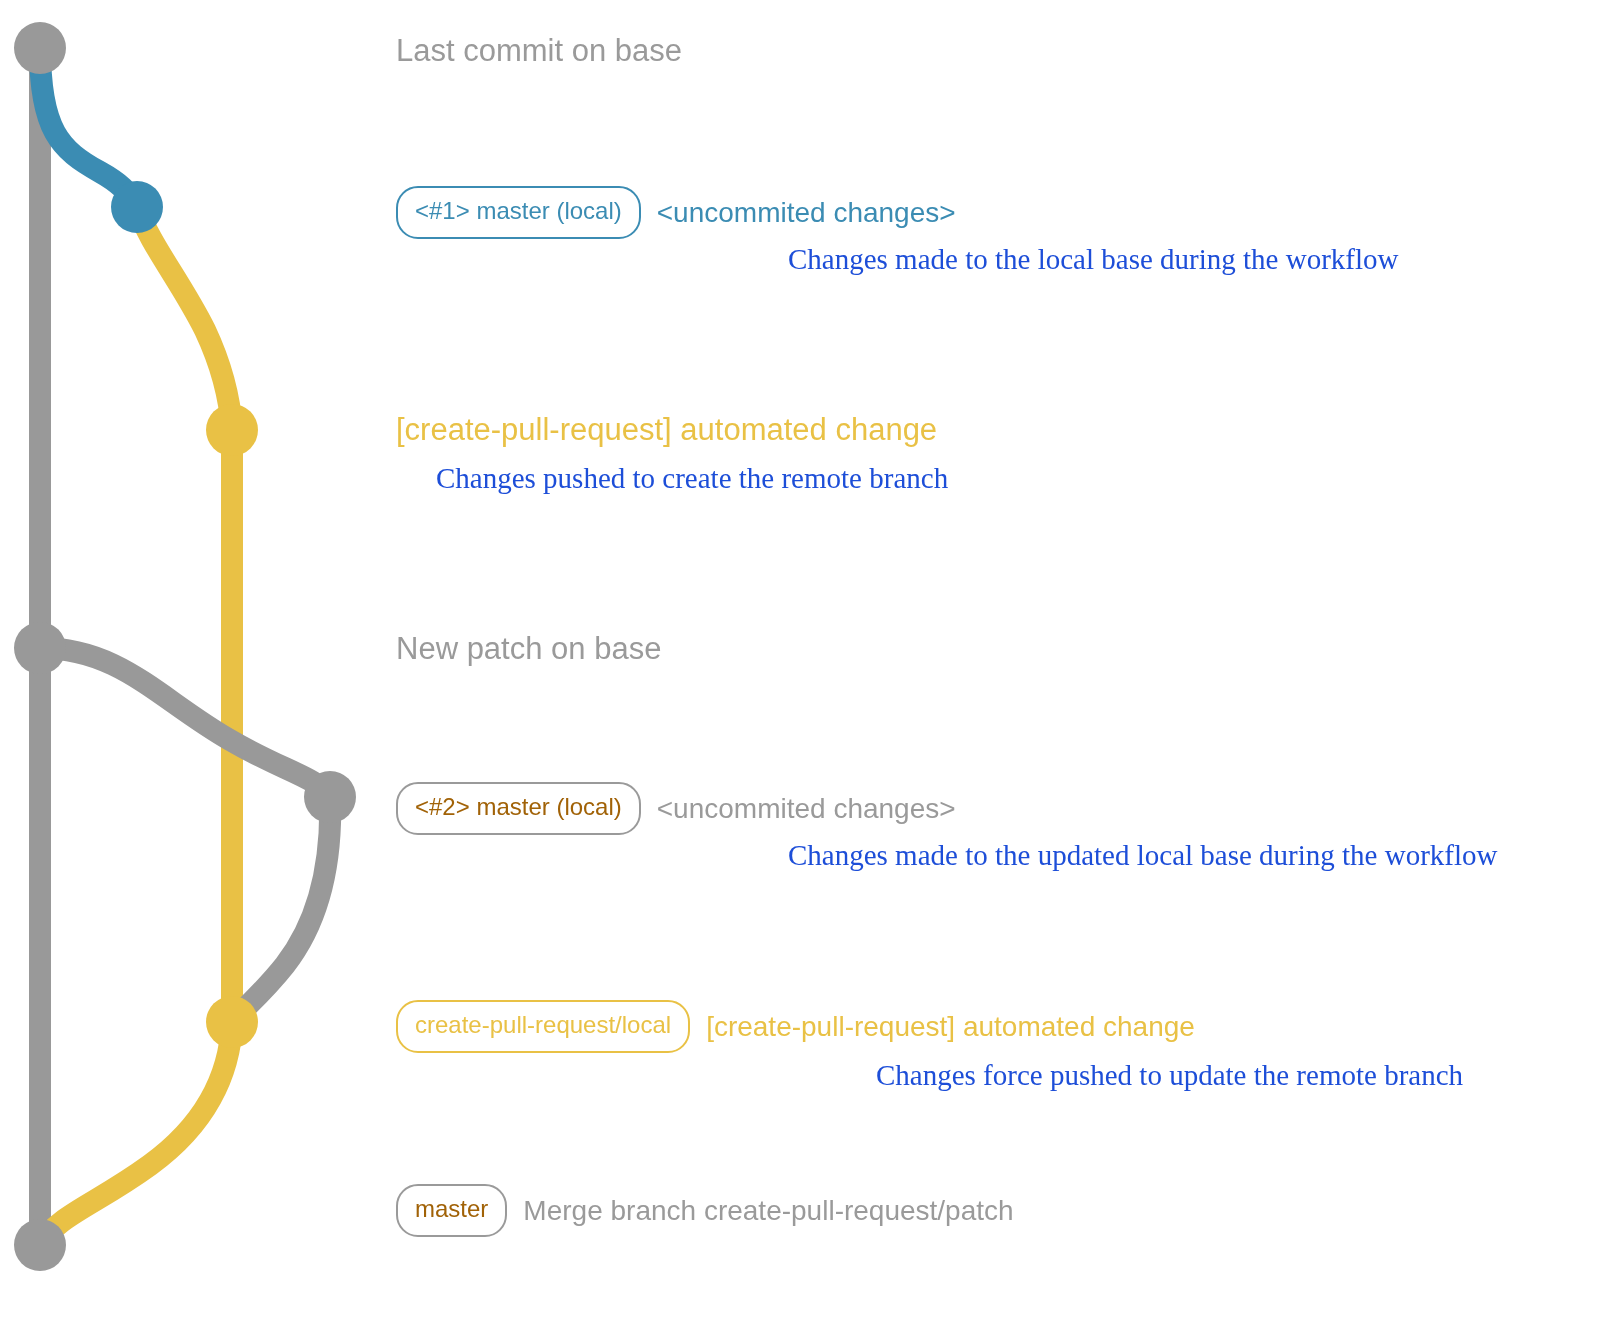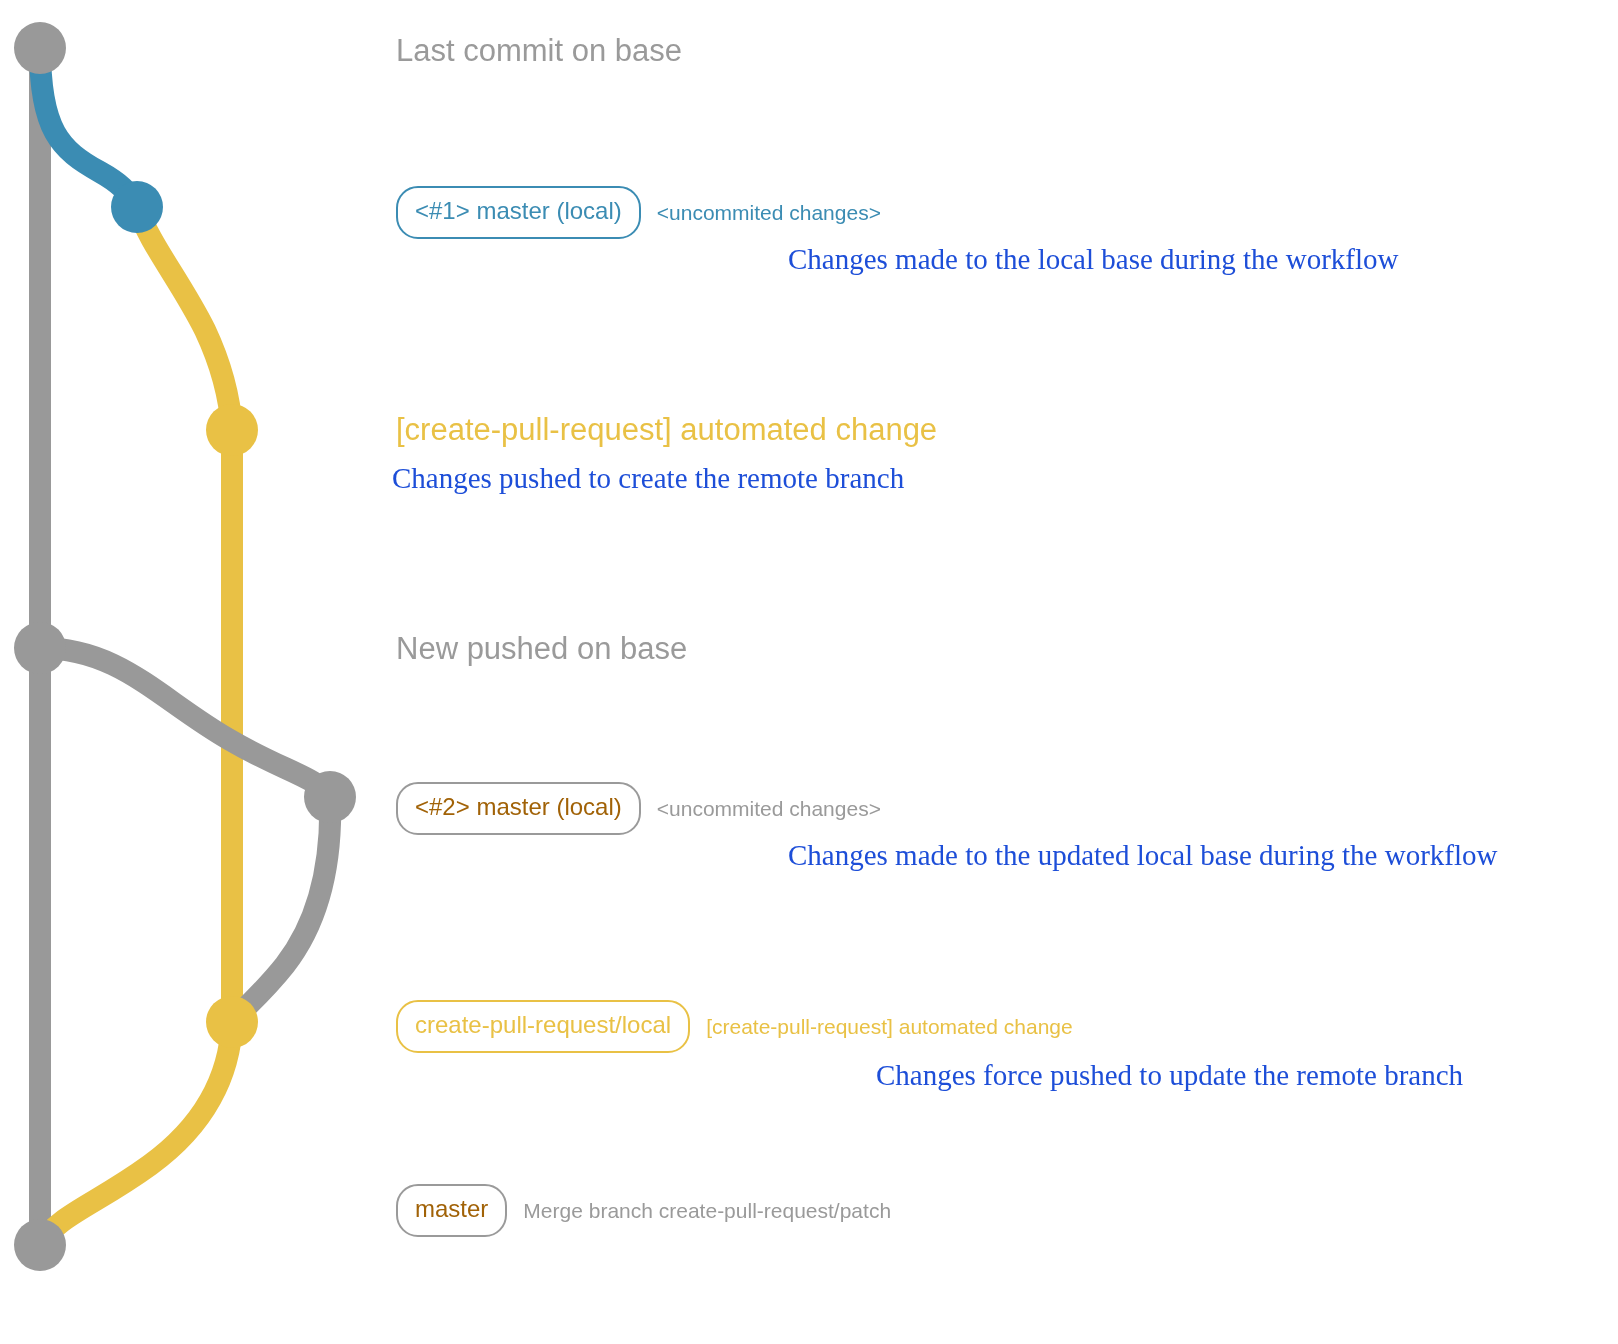--- a/index.html
+++ b/index.html
@@ -55,21 +55,21 @@
     line-height: 34px;
     color: #9a9a9a;
     background: #ffffff;
     white-space: nowrap;
   }
   .badge.blue   { border-color: #3b8cb3; color: #3b8cb3; }
   .badge.yellow { border-color: #e9c145; color: #e9c145; }
   .badge.gray   { border-color: #9a9a9a; color: #a16207; }
 
   .subject {
-    font-size: 21px;
+    font-size: 28px;
     line-height: 34px;
     margin-left: 16px;
     white-space: nowrap;
   }
   .subject.blue   { color: #3b8cb3; }
   .subject.gray   { color: #9a9a9a; }
   .subject.yellow { color: #e9c145; }
 
   .caption {
     position: absolute;
@@ -116,24 +116,24 @@
     <div class="badge-line">
       <span class="badge blue">&lt;#1&gt; master (local)</span>
       <span class="subject blue">&lt;uncommited changes&gt;</span>
     </div>
   </div>
   <div class="caption" style="left:788px; top:242px;">Changes made to the local base during the workflow</div>
 
   <div class="row" style="top:411px;">
     <div class="headline yellow">[create-pull-request] automated change</div>
   </div>
-  <div class="caption" style="left:392px; top:461px;">Changes pushed to create the remote branch</div>
+  <div class="caption" style="left:436px; top:461px;">Changes pushed to create the remote branch</div>
 
   <div class="row" style="top:630px;">
-    <div class="headline gray">New pushed on base</div>
+    <div class="headline gray">New patch on base</div>
   </div>
 
   <div class="row" style="top:782px;">
     <div class="badge-line">
       <span class="badge gray">&lt;#2&gt; master (local)</span>
       <span class="subject gray">&lt;uncommited changes&gt;</span>
     </div>
   </div>
   <div class="caption" style="left:788px; top:838px;">Changes made to the updated local base during the workflow</div>
 

